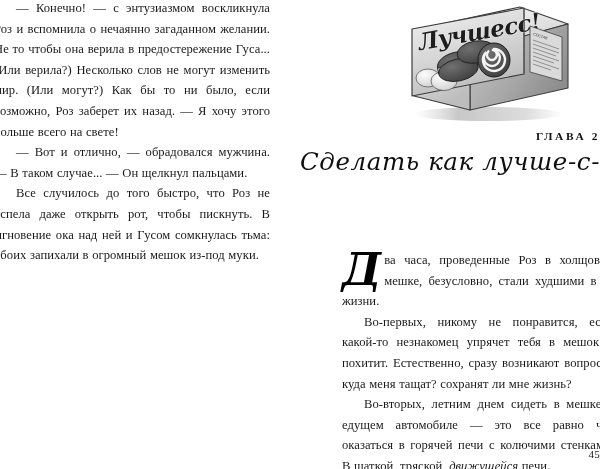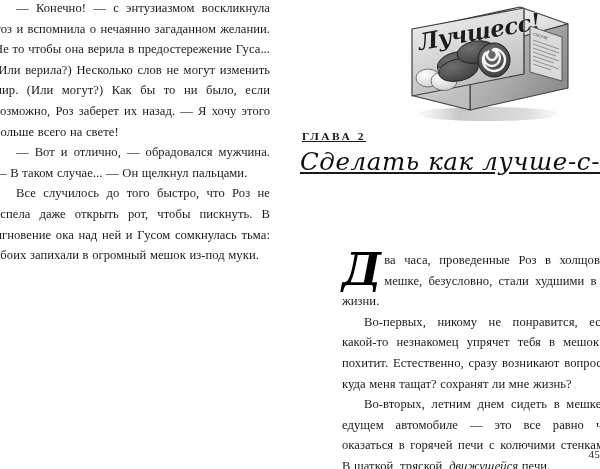--- a/index.html
+++ b/index.html
@@ -48,22 +48,21 @@
     left:96px; top:2px;
     width:186px; height:120px;
   }
   .illus-wrap svg{display:block;width:186px;height:120px;}
 
   
   .chapter-head{
     position:absolute;
     left:0; top:130px;
     width:300px;
-    text-align:left;
-    text-decoration:underline;
+    text-align:right;
   }
   .chapter-num{
     font-size:11.4px;
     letter-spacing:2.6px;
     font-weight:700;
     font-family:"Liberation Serif","DejaVu Serif",serif;
     color:#131313;
     text-transform:uppercase;
     margin:0 0 6px 0;
     padding-left:2px;

